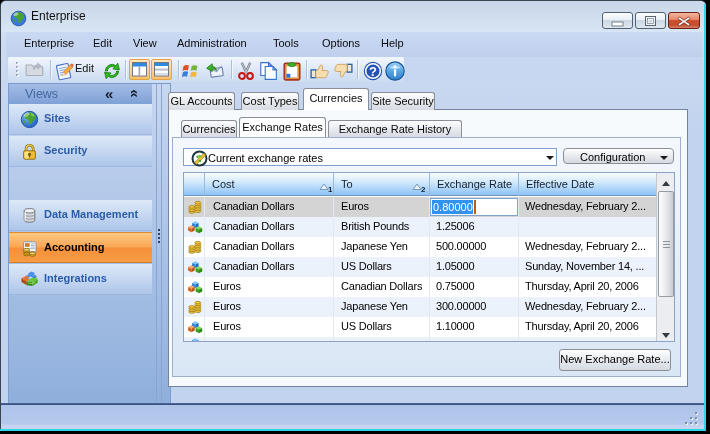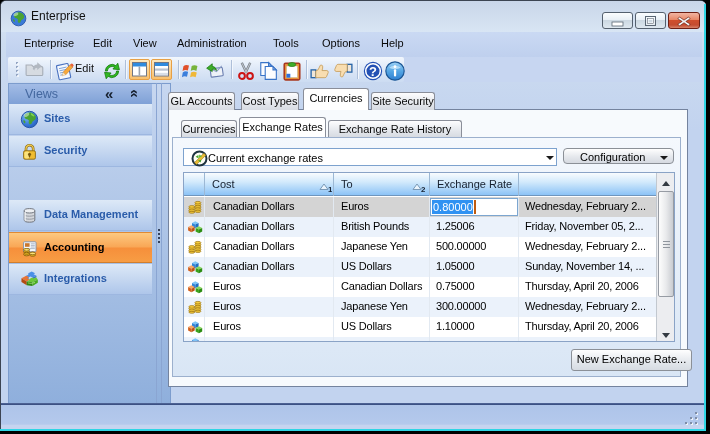--- a/index.html
+++ b/index.html
@@ -384,20 +384,23 @@
       <div class="gcol" style="left:0;width:21px"></div>
       <div class="gcol" style="left:21px;width:129px">
           <span class="t">Cost</span>
         </div>
       <div class="gcol" style="left:246px;width:89px">
           <span class="t">Exchange Rate</span>
         </div>
       <div class="gcol" style="left:150px;width:96px">
           <span class="t">To</span>
         </div>
+      <div class="gcol" style="left:335px;width:137px;border-right:none">
+          <span class="t">Effective Date</span>
+        </div>
     </div>
     <div class="sortg" style="left:134px"><svg width="14" height="11">
           <path d="M2 7.5 L6 2 L10 7.5 Z" fill="#e9f4fd" stroke="#7a9ab8" stroke-width="1"></path>
           <text x="10" y="10" font-size="8" fill="#16202e" font-weight="bold">1</text>
         </svg></div>
     <div class="sortg" style="left:227px"><svg width="14" height="11">
           <path d="M2 7.5 L6 2 L10 7.5 Z" fill="#e9f4fd" stroke="#7a9ab8" stroke-width="1"></path>
           <text x="10" y="10" font-size="8" fill="#16202e" font-weight="bold">2</text>
         </svg></div>
     <div id="growbox">
@@ -428,21 +431,20 @@
             <path d="M4.4 6.3 L7.7 8 L4.4 9.7 L1.1 8 Z" fill="#f8a868"></path>
             <path d="M1.1 8 L4.4 9.7 V13.3 L1.1 11.6 Z" fill="#d4601c"></path>
             <path d="M7.7 8 L4.4 9.7 V13.3 L7.7 11.6 Z" fill="#bc5414"></path>
             <path d="M11.9 7.2 L15.2 8.9 L11.9 10.6 L8.6 8.9 Z" fill="#84d858"></path>
             <path d="M8.6 8.9 L11.9 10.6 V14.2 L8.6 12.5 Z" fill="#38a018"></path>
             <path d="M15.2 8.9 L11.9 10.6 V14.2 L15.2 12.5 Z" fill="#2c8c12"></path>
           </svg>
         <span class="c1">Canadian Dollars</span>
           <span class="c2">British Pounds</span>
           <span class="c3">1.25006</span>
-          <span class="c4">Friday, November 05, 2...</span>
       </div>
       <div class="grow" style="top:64px;background:#fff">
         <svg width="16" height="16" viewBox="0 0 16 16">
             <g stroke="#9a7210" stroke-width="0.7" fill="#f6cb3c">
               <ellipse cx="4.8" cy="13" rx="3" ry="1.3"></ellipse>
               <ellipse cx="4.8" cy="11.3" rx="3" ry="1.3"></ellipse>
               <ellipse cx="4.8" cy="9.6" rx="3" ry="1.3"></ellipse>
               <ellipse cx="4.8" cy="7.9" rx="3" ry="1.3"></ellipse>
               <ellipse cx="10.9" cy="12.2" rx="3" ry="1.3"></ellipse>
               <ellipse cx="10.9" cy="10.5" rx="3" ry="1.3"></ellipse>
@@ -553,21 +555,21 @@
           <path d="M6 2 L10 7 L2 7 Z" fill="#333a42"></path>
         </svg>
       <div id="vthumb">
           <div class="vg"></div>
         </div>
       <svg style="position:absolute;left:3px;top:158px" width="12" height="9">
           <path d="M2 2 L6 7 L10 2 Z" fill="#333a42"></path>
         </svg>
     </div>
   </div>
-  <div class="pbtn" style="left:570px;width:121px">New Exchange Rate...</div>
+  <div class="pbtn" style="left:558px;width:112px">New Exchange Rate...</div>
   <div id="sline"></div>
   <div id="status">
     <div class="gdot" style="left:694px;top:7px"></div>
     <div class="gdot" style="left:689px;top:12px"></div>
       <div class="gdot" style="left:694px;top:12px"></div>
     <div class="gdot" style="left:684px;top:17px"></div>
       <div class="gdot" style="left:689px;top:17px"></div>
       <div class="gdot" style="left:694px;top:17px"></div>
   </div>
 </div>

